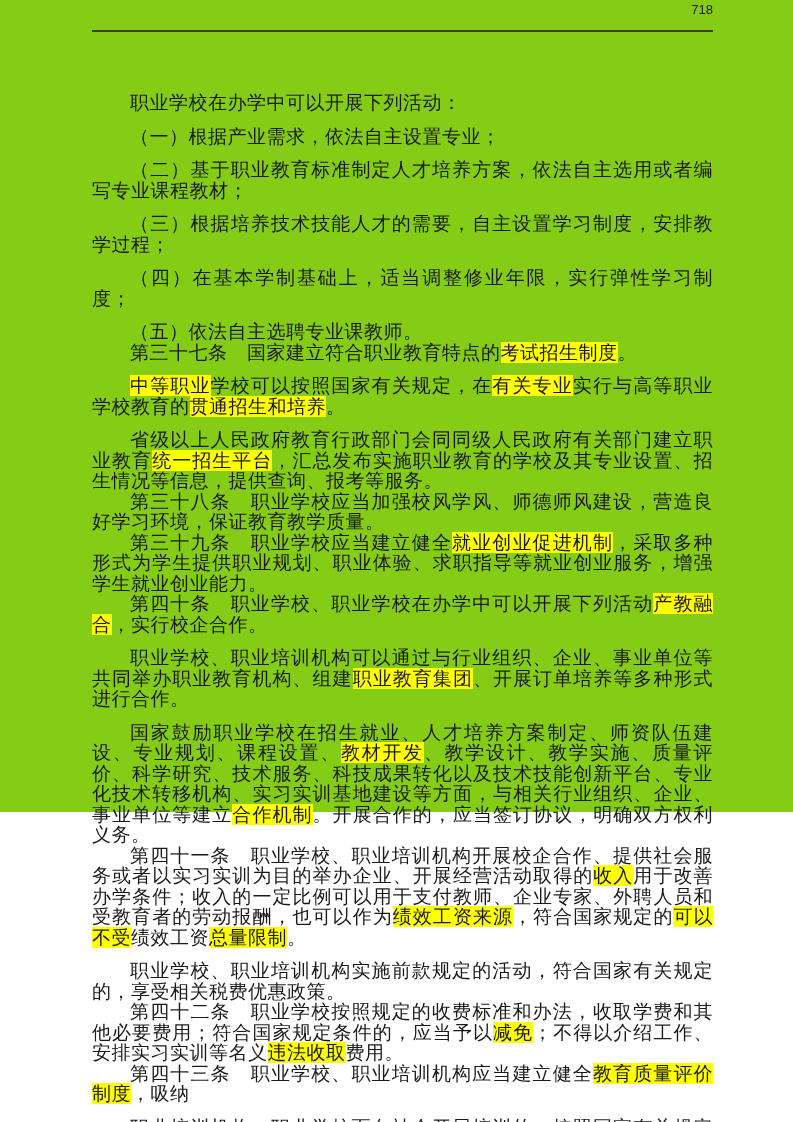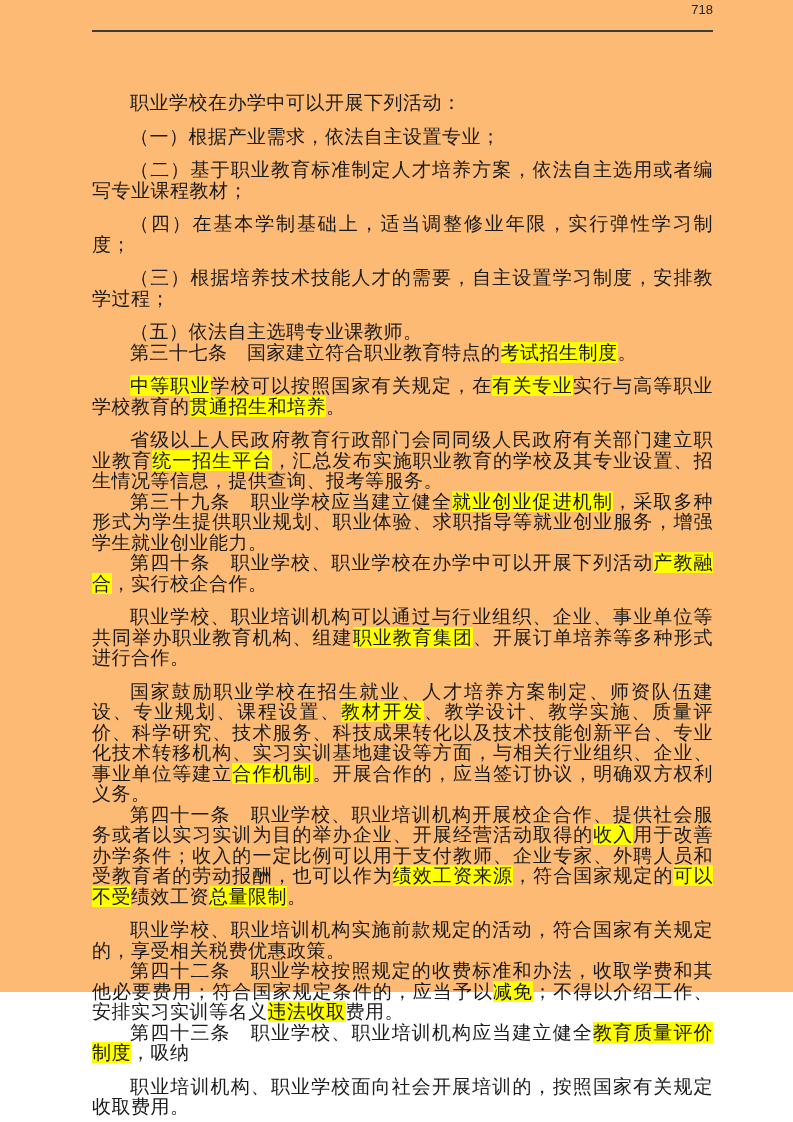--- a/index.html
+++ b/index.html
@@ -10,22 +10,22 @@
   body {
     width: 793px;
     height: 1122px;
     overflow: hidden;
     font-family: "Liberation Serif", "DejaVu Serif", serif;
     color: #1a1a1a;
   }
   .page {
     position: relative;
     width: 793px;
-    height: 992px;
-    background: #fdba74;
+    height: 812px;
+    background: #84cc16;
     box-sizing: border-box;
   }
   .page-header {
     position: absolute;
     top: 2px;
     left: 92px;
     right: 80px;
     text-align: right;
     font-family: "Liberation Sans", "DejaVu Sans", sans-serif;
     font-size: 13px;
@@ -68,26 +68,27 @@
 
 <div class="page">
   <div class="page-header">
     <span class="page-number">718</span>
   </div>
   <div class="header-rule"></div>
   <div class="doc-body">
       <p class="para"><span>职业学校在办学中可以开展下列活动：</span></p>
       <p class="para spaced"><span>（一）根据产业需求，依法自主设置专业；</span></p>
       <p class="para spaced"><span>（二）基于职业教育标准制定人才培养方案，依法自主选用或者编写专业课程教材；</span></p>
+      <p class="para spaced"><span>（三）根据培养技术技能人才的需要，自主设置学习制度，安排教学过程；</span></p>
       <p class="para spaced"><span>（四）在基本学制基础上，适当调整修业年限，实行弹性学习制度；</span></p>
-      <p class="para spaced"><span>（三）根据培养技术技能人才的需要，自主设置学习制度，安排教学过程；</span></p>
       <p class="para spaced"><span>（五）依法自主选聘专业课教师。</span></p>
       <p class="para"><span class="bold">第三十七条</span><span>　国家建立符合职业教育特点的</span><span class="hl">考试招生制度</span><span>。</span></p>
       <p class="para spaced"><span class="hl">中等职业</span><span>学校可以按照国家有关规定，在</span><span class="hl">有关专业</span><span>实行与高等职业学校教育的</span><span class="hl">贯通招生和培养</span><span>。</span></p>
       <p class="para spaced"><span>省级以上人民政府教育行政部门会同同级人民政府有关部门建立职业教育</span><span class="hl">统一招生平台</span><span>，汇总发布实施职业教育的学校及其专业设置、招生情况等信息，提供查询、报考等服务。</span></p>
+      <p class="para"><span class="bold">第三十八条</span><span>　职业学校应当加强校风学风、师德师风建设，营造良好学习环境，保证教育教学质量。</span></p>
       <p class="para"><span class="bold">第三十九条</span><span>　职业学校应当建立健全</span><span class="hl">就业创业促进机制</span><span>，采取多种形式为学生提供职业规划、职业体验、求职指导等就业创业服务，增强学生就业创业能力。</span></p>
       <p class="para"><span class="bold">第四十条</span><span>　职业学校、职业学校在办学中可以开展下列活动</span><span class="hl">产教融合</span><span>，实行校企合作。</span></p>
       <p class="para spaced"><span>职业学校、职业培训机构可以通过与行业组织、企业、事业单位等共同举办职业教育机构、组建</span><span class="hl">职业教育集团</span><span>、开展订单培养等多种形式进行合作。</span></p>
       <p class="para spaced"><span>国家鼓励职业学校在招生就业、人才培养方案制定、师资队伍建设、专业规划、课程设置、</span><span class="hl">教材开发</span><span>、教学设计、教学实施、质量评价、科学研究、技术服务、科技成果转化以及技术技能创新平台、专业化技术转移机构、实习实训基地建设等方面，与相关行业组织、企业、事业单位等建立</span><span class="hl">合作机制</span><span>。开展合作的，应当签订协议，明确双方权利义务。</span></p>
       <p class="para"><span class="bold">第四十一条</span><span>　职业学校、职业培训机构开展校企合作、提供社会服务或者以实习实训为目的举办企业、开展经营活动取得的</span><span class="hl">收入</span><span>用于改善办学条件；收入的一定比例可以用于支付教师、企业专家、外聘人员和受教育者的劳动报酬，也可以作为</span><span class="hl">绩效工资来源</span><span>，符合国家规定的</span><span class="hl">可以不受</span><span>绩效工资</span><span class="hl">总量限制</span><span>。</span></p>
       <p class="para spaced"><span>职业学校、职业培训机构实施前款规定的活动，符合国家有关规定的，享受相关税费优惠政策。</span></p>
       <p class="para"><span class="bold">第四十二条</span><span>　职业学校按照规定的收费标准和办法，收取学费和其他必要费用；符合国家规定条件的，应当予以</span><span class="hl">减免</span><span>；不得以介绍工作、安排实习实训等名义</span><span class="hl">违法收取</span><span>费用。</span></p>
       <p class="para"><span class="bold">第四十三条</span><span>　职业学校、职业培训机构应当建立健全</span><span class="hl">教育质量评价制度</span><span>，吸纳</span></p>
       <p class="para spaced"><span>职业培训机构、职业学校面向社会开展培训的，按照国家有关规定收取费用。</span></p>
     </div>

